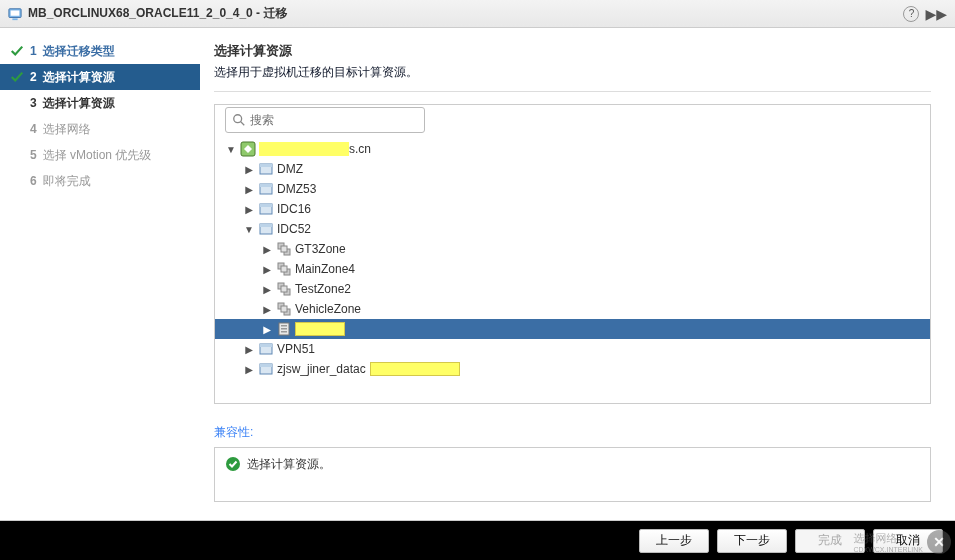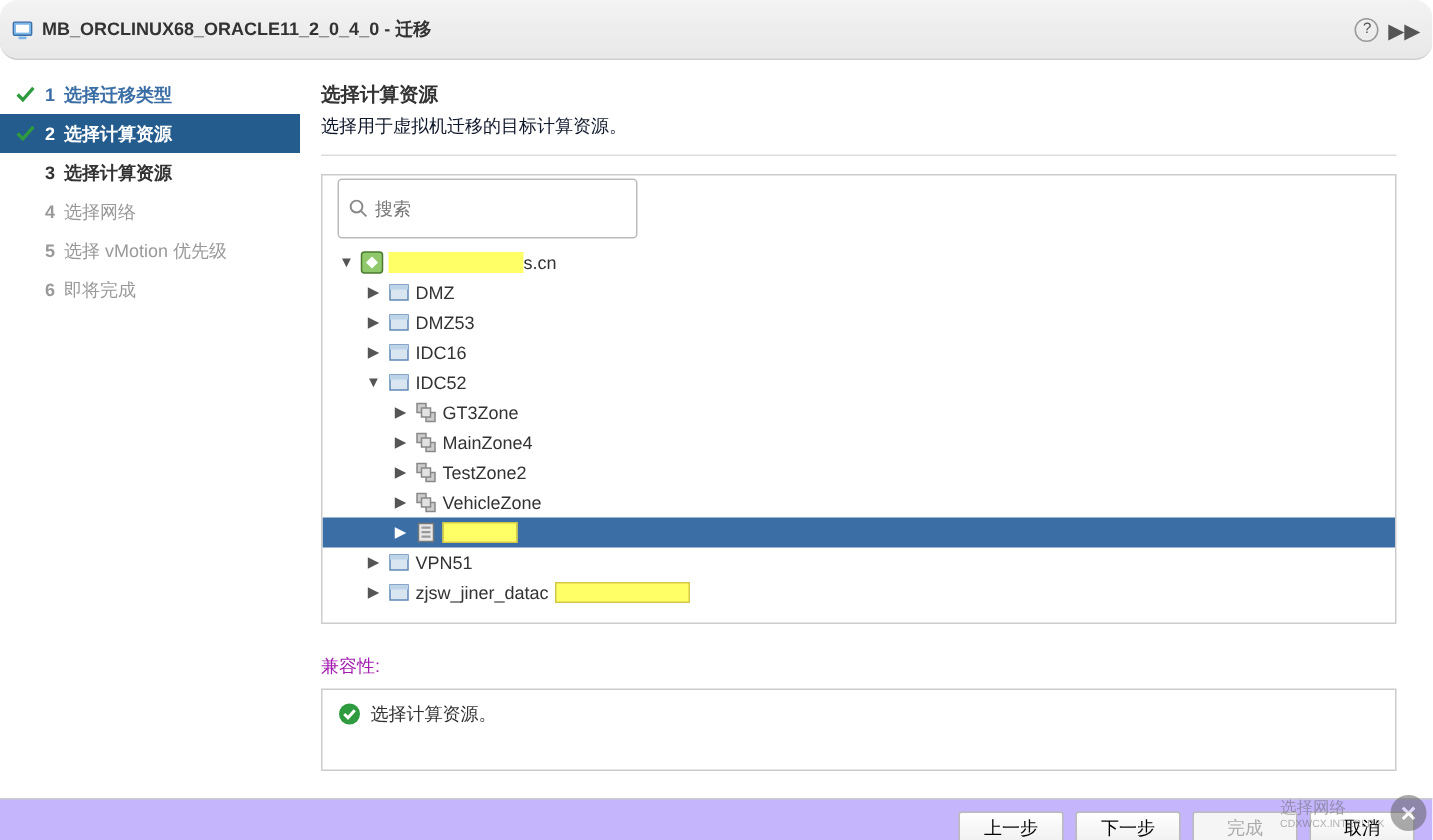--- a/index.html
+++ b/index.html
@@ -1,18 +1,18 @@
 <!DOCTYPE html>
 <html><head>
   <meta charset="utf-8">
   <style>
     * { box-sizing: border-box; margin: 0; padding: 0; font-family: "Microsoft YaHei", Arial, sans-serif; }
     body { width: 955px; height: 560px; background: #fff; font-size: 12px; color: #333; position: relative; overflow: hidden; }
     
-    .titlebar { height: 40px; background: linear-gradient(#f3f3f3, #e8e8e8); border-bottom: 1px solid #ccc; display: flex; align-items: center; padding: 0 8px; justify-content: space-between; border-radius: 12px; }
+    .titlebar { height: 28px; background: linear-gradient(#f3f3f3, #e8e8e8); border-bottom: 1px solid #ccc; display: flex; align-items: center; padding: 0 8px; justify-content: space-between; }
     .titlebar-left { display: flex; align-items: center; gap: 6px; }
     .titlebar-right { display: flex; align-items: center; gap: 6px; }
     .vm-icon { width: 14px; height: 14px; }
     .title-text { font-weight: bold; color: #333; }
     .help-icon { width: 16px; height: 16px; border: 1px solid #999; border-radius: 50%; display: flex; align-items: center; justify-content: center; font-size: 10px; color: #555; cursor: pointer; }
     .expand-icon { font-size: 14px; color: #555; cursor: pointer; }
 
     .main { display: flex; height: 492px; }
     
     .sidebar { width: 200px; background: #fff; padding-top: 10px; }
@@ -26,44 +26,44 @@
     .step-num { font-weight: bold; }
     .step-label { }
     .wizard-step.active .step-num, .wizard-step.active .step-label { color: #fff; font-weight: bold; }
 
     .content { flex: 1; padding: 14px 24px 0 14px; display: flex; flex-direction: column; }
     .content-header { margin-bottom: 10px; }
     .content-title { font-weight: bold; font-size: 13px; margin-bottom: 4px; }
     .content-subtitle { color: #0f172a; font-size: 12px; }
     .separator { border: none; border-top: 1px solid #ddd; margin-bottom: 12px; }
     
-    .search-box { display: flex; align-items: center; border: 1px solid #bbb; border-radius: 3px; width: 200px; height: 40px; padding: 0 6px; margin: 4px 0 6px 10px; background: #fff; }
+    .search-box { display: flex; align-items: center; border: 1px solid #bbb; border-radius: 3px; width: 200px; height: 26px; padding: 0 6px; margin: 4px 0 6px 10px; background: #fff; }
     .search-box input { border: none; outline: none; font-size: 12px; flex: 1; background: transparent; }
     .mag-icon { width: 14px; height: 14px; color: #888; margin-right: 4px; }
 
     .tree-panel { border: 1px solid #ccc; height: 300px; overflow: auto; padding: 4px 0; position: relative; }
     .tree-row { display: flex; align-items: center; height: 20px; font-size: 12px; white-space: nowrap; cursor: pointer; }
     .tree-row.selected { background: #3b6ea5; color: #fff; }
     .toggle { width: 12px; height: 12px; display: flex; align-items: center; justify-content: center; font-size: 10px; color: #555; }
     .tree-row.selected .toggle { color: #fff; }
     .node-icon { width: 16px; height: 16px; margin: 0 3px; flex-shrink: 0; }
     .indent-0 { padding-left: 10px; }
     .indent-1 { padding-left: 28px; }
     .indent-2 { padding-left: 46px; }
     .redact { background: #ffff66; color: transparent; display: inline-block; height: 14px; }
     .redact1 { width: 90px; }
     .redact2 { width: 50px; border: 1px solid #d4c84a; }
     .redact3 { width: 90px; border: 1px solid #d4c84a; }
 
     .compat-area { margin-top: 20px; }
-    .compat-label { color: #a21caf; margin-bottom: 6px; }
+    .compat-label { color: #3b82f6; margin-bottom: 6px; }
     .compat-box { border: 1px solid #ccc; height: 55px; padding: 8px 10px; display: flex; align-items: flex-start; gap: 6px; }
     .ok-icon { width: 16px; height: 16px; }
 
-    .footer { height: 40px; border-top: 1px solid #ccc; display: flex; align-items: center; justify-content: flex-end; padding: 0 12px; gap: 8px; background: #c4b5fd; }
+    .footer { height: 40px; border-top: 1px solid #ccc; display: flex; align-items: center; justify-content: flex-end; padding: 0 12px; gap: 8px; background: #000000; }
     .btn { min-width: 70px; height: 24px; border: 1px solid #bbb; background: linear-gradient(#fff, #eee); border-radius: 2px; font-size: 12px; cursor: pointer; padding: 0 12px; }
     .btn:disabled { color: #aaa; background: #f5f5f5; cursor: default; }
 
     .watermark { position: absolute; right: 4px; bottom: 6px; opacity: 0.5; display: flex; align-items: center; gap: 4px; font-size: 11px; color: #666; pointer-events: none; }
     .watermark-logo { width: 24px; height: 24px; border-radius: 50%; background: #5a5a5a; color: #fff; display: flex; align-items: center; justify-content: center; font-weight: bold; font-size: 14px; }
   </style>
 </head>
 <body>
 
 <div class="titlebar">

